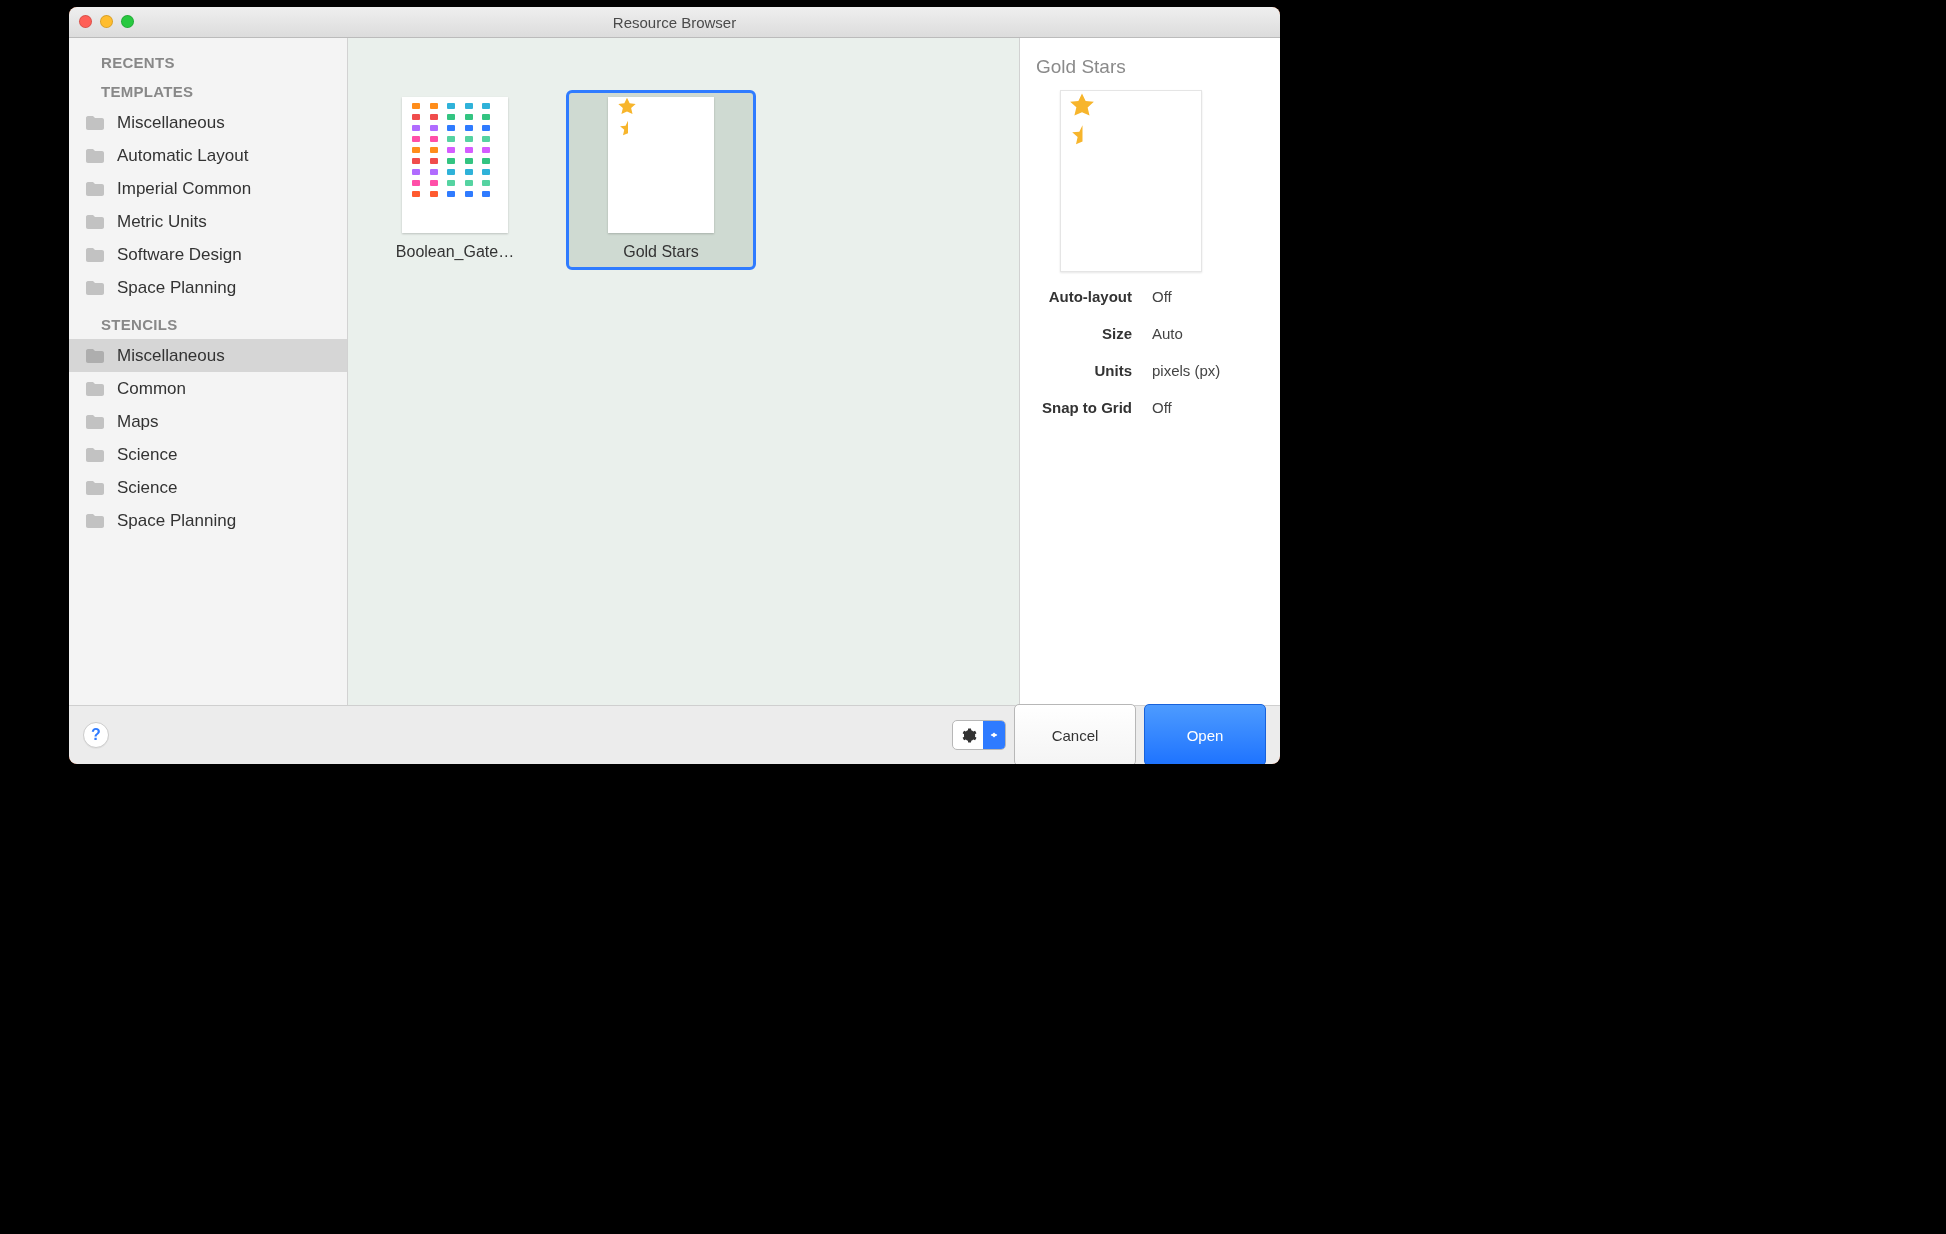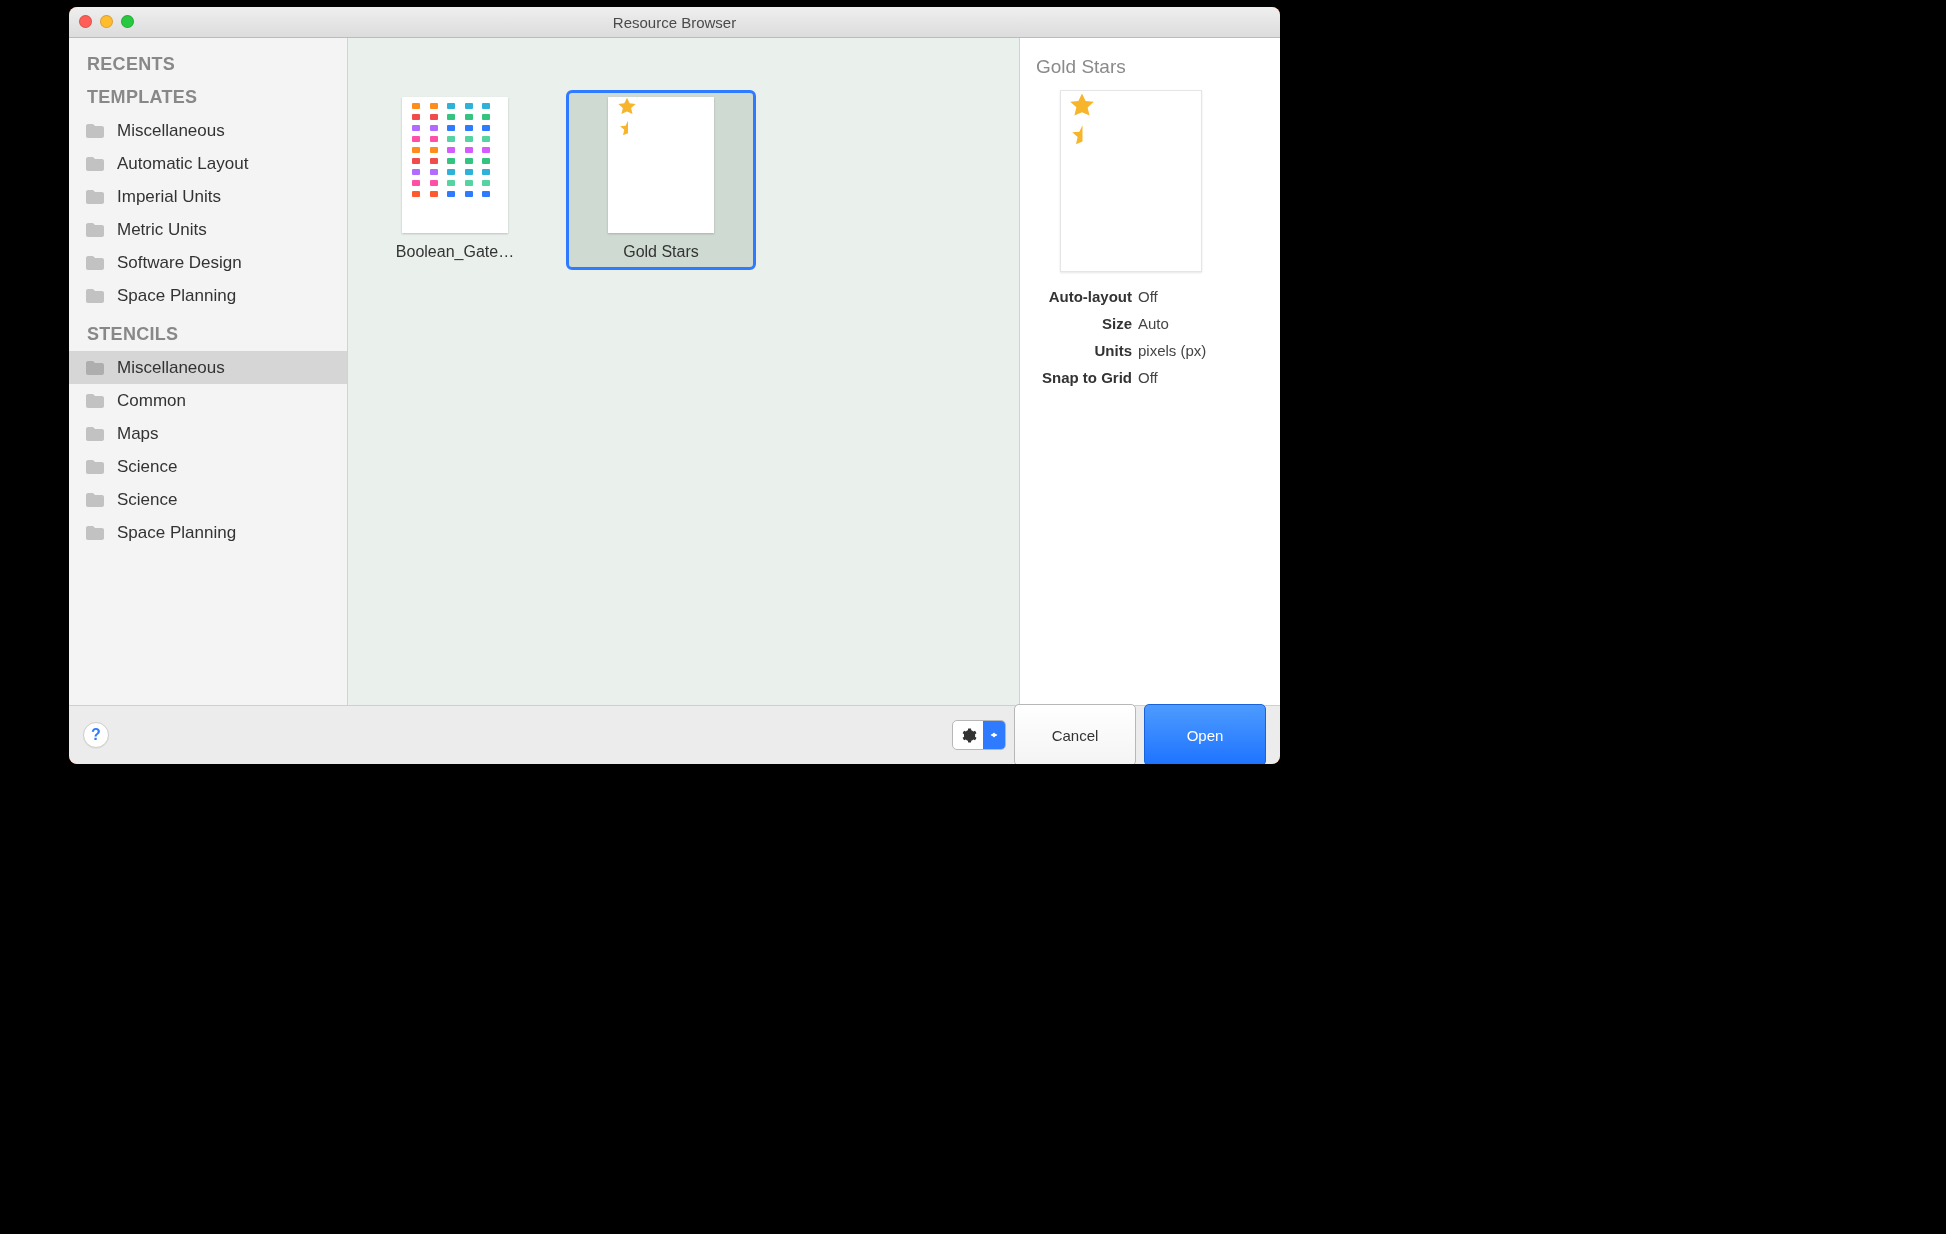--- a/index.html
+++ b/index.html
@@ -71,22 +71,22 @@
   
   .sidebar {
     width: 279px;
     background: #f4f4f4;
     border-right: 1px solid #d2d2d2;
     padding-top: 10px;
     box-sizing: border-box;
     overflow-y: auto;
   }
   .section-header {
-    padding: 6px 18px;
-    font-size: 18px;
+    padding: 6px 32px;
+    font-size: 15px;
     font-weight: 600;
     letter-spacing: 0.3px;
     color: #888;
   }
   .sidebar-item {
     display: flex;
     align-items: center;
     height: 33px;
     padding: 0 18px 0 16px;
     cursor: default;
@@ -192,20 +192,21 @@
     box-shadow: 0 1px 2px rgba(0,0,0,0.1);
     margin: 2px 0 16px 24px;
     position: relative;
   }
   .props {
     display: grid;
     grid-template-columns: 96px 1fr;
     row-gap: 10px;
     column-gap: 6px;
     font-size: 15px;
+    gap: 20px;
   }
   .props .k { text-align: right; font-weight: 600; color: #333; }
   .props .v { color: #444; }
   
   .footer {
     height: 58px;
     border-top: 1px solid #cfcfcf;
     background: #ececec;
     display: flex;
     align-items: center;
@@ -300,21 +301,21 @@
         <div class="sidebar-item">
           <span class="folder-icon"><svg viewBox="0 0 20 16" width="20" height="16">
                 <path d="M1 3c0-1 .7-2 2-2h5l2 2h7c1 0 2 .9 2 2v8c0 1.1-.9 2-2 2H3c-1.3 0-2-1-2-2V3z" fill="#9a9a9a"></path>
               </svg></span>
           <span class="lbl">Automatic Layout</span>
         </div>
         <div class="sidebar-item">
           <span class="folder-icon"><svg viewBox="0 0 20 16" width="20" height="16">
                 <path d="M1 3c0-1 .7-2 2-2h5l2 2h7c1 0 2 .9 2 2v8c0 1.1-.9 2-2 2H3c-1.3 0-2-1-2-2V3z" fill="#9a9a9a"></path>
               </svg></span>
-          <span class="lbl">Imperial Units</span>
+          <span class="lbl">Imperial Common</span>
         </div>
         <div class="sidebar-item">
           <span class="folder-icon"><svg viewBox="0 0 20 16" width="20" height="16">
                 <path d="M1 3c0-1 .7-2 2-2h5l2 2h7c1 0 2 .9 2 2v8c0 1.1-.9 2-2 2H3c-1.3 0-2-1-2-2V3z" fill="#9a9a9a"></path>
               </svg></span>
           <span class="lbl">Metric Units</span>
         </div>
         <div class="sidebar-item">
           <span class="folder-icon"><svg viewBox="0 0 20 16" width="20" height="16">
                 <path d="M1 3c0-1 .7-2 2-2h5l2 2h7c1 0 2 .9 2 2v8c0 1.1-.9 2-2 2H3c-1.3 0-2-1-2-2V3z" fill="#9a9a9a"></path>

